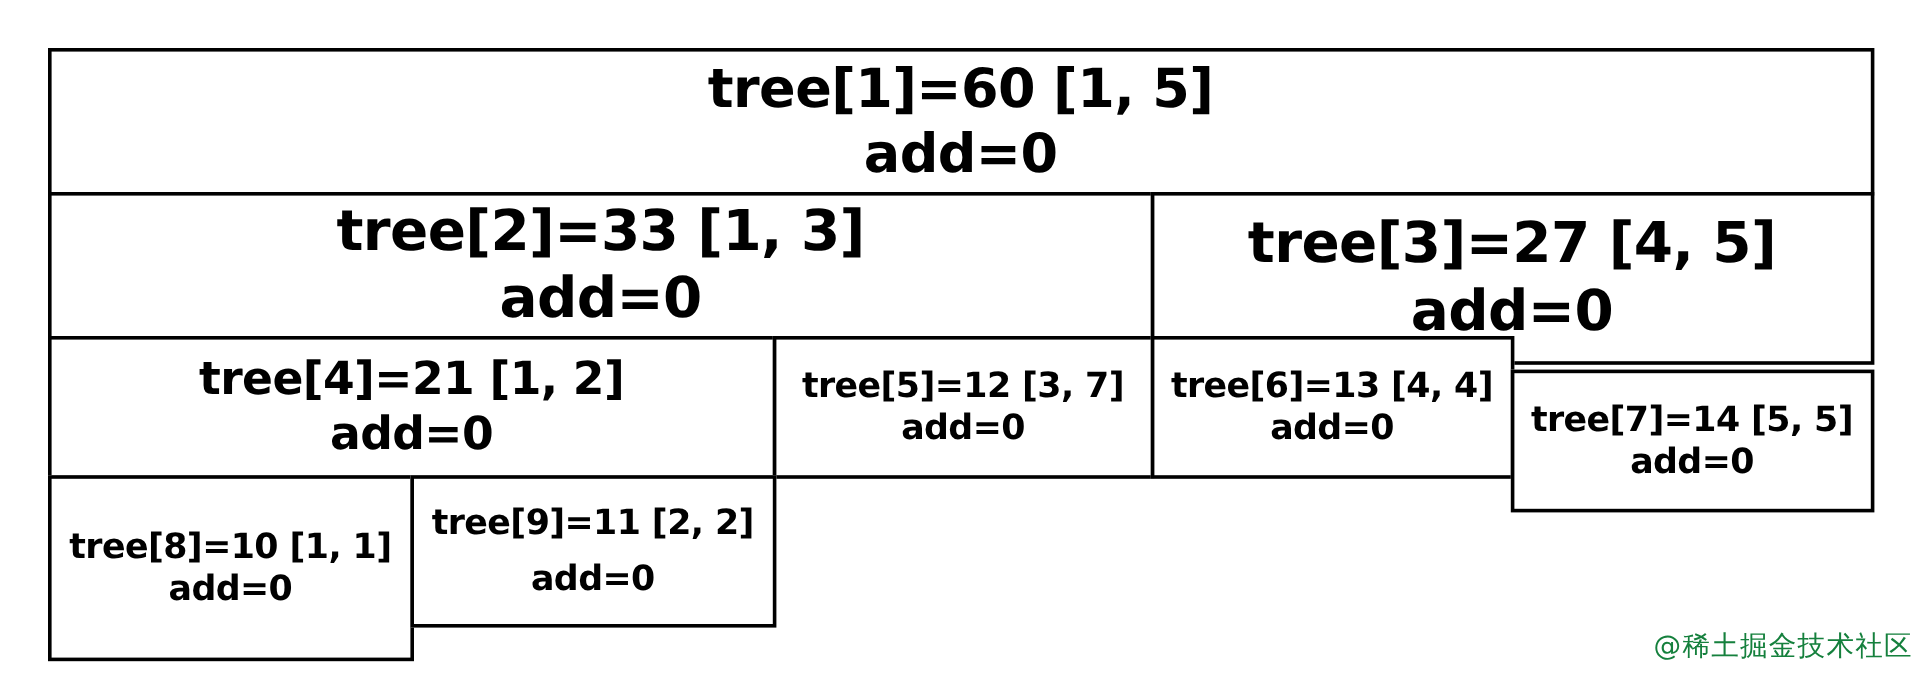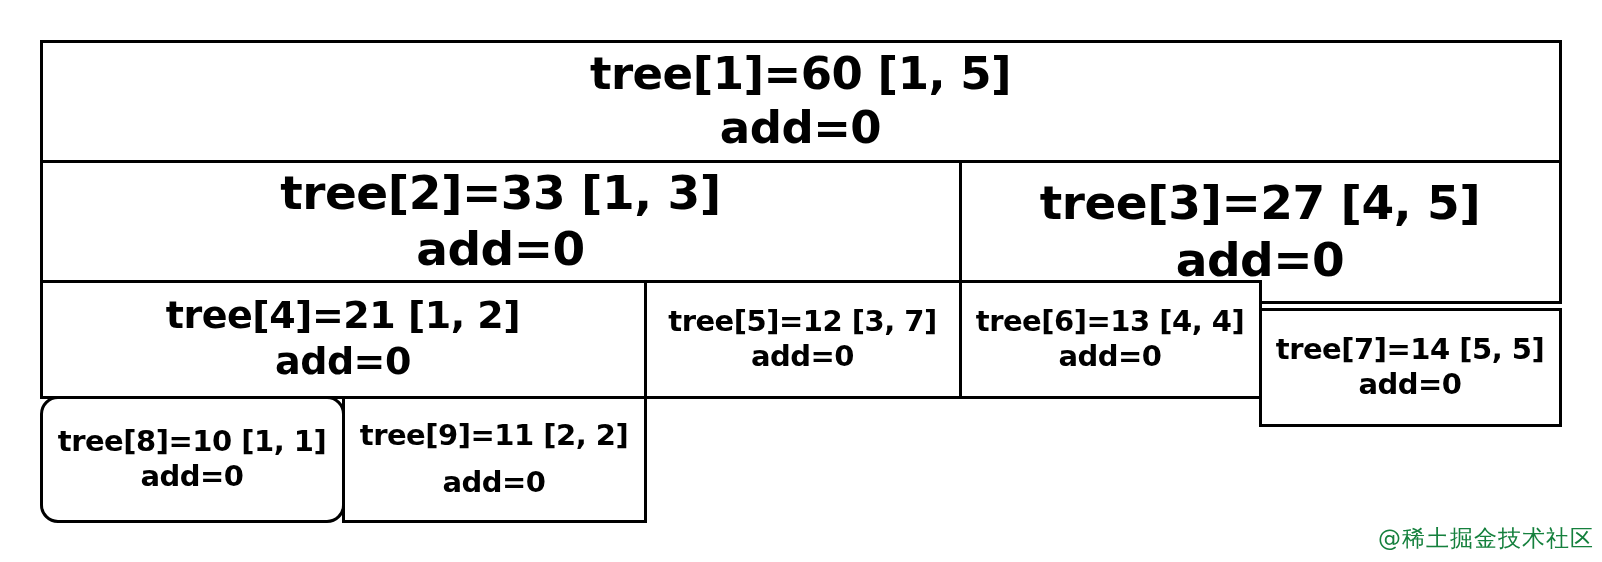--- a/index.html
+++ b/index.html
@@ -74,21 +74,21 @@
         <div class="line">add=0</div>
       </div>
       <div class="cell s4" style="left: 958.5px; top: 279.5px; width: 303px; height: 119px;">
         <div class="line">tree[6]=13 [4, 4]</div>
         <div class="line">add=0</div>
       </div>
       <div class="cell s4" style="left: 1258.5px; top: 279.5px; width: 303px; height: 119px; margin-top: 28px;">
         <div class="line">tree[7]=14 [5, 5]</div>
         <div class="line">add=0</div>
       </div>
-      <div class="cell s4" style="left: 39.5px; top: 395.5px; width: 305px; height: 127px; border-radius: 18px;">
+      <div class="cell s4" style="left: 39.5px; top: 395.5px; width: 305px; height: 155px;">
         <div class="line">tree[8]=10 [1, 1]</div>
         <div class="line">add=0</div>
       </div>
       <div class="cell s4" style="left: 341.5px; top: 395.5px; width: 305px; height: 127px; gap: 12px;">
         <div class="line">tree[9]=11 [2, 2]</div>
         <div class="line">add=0</div>
       </div>
     </div>
   <div class="watermark">@稀土掘金技术社区</div>
 </div>

